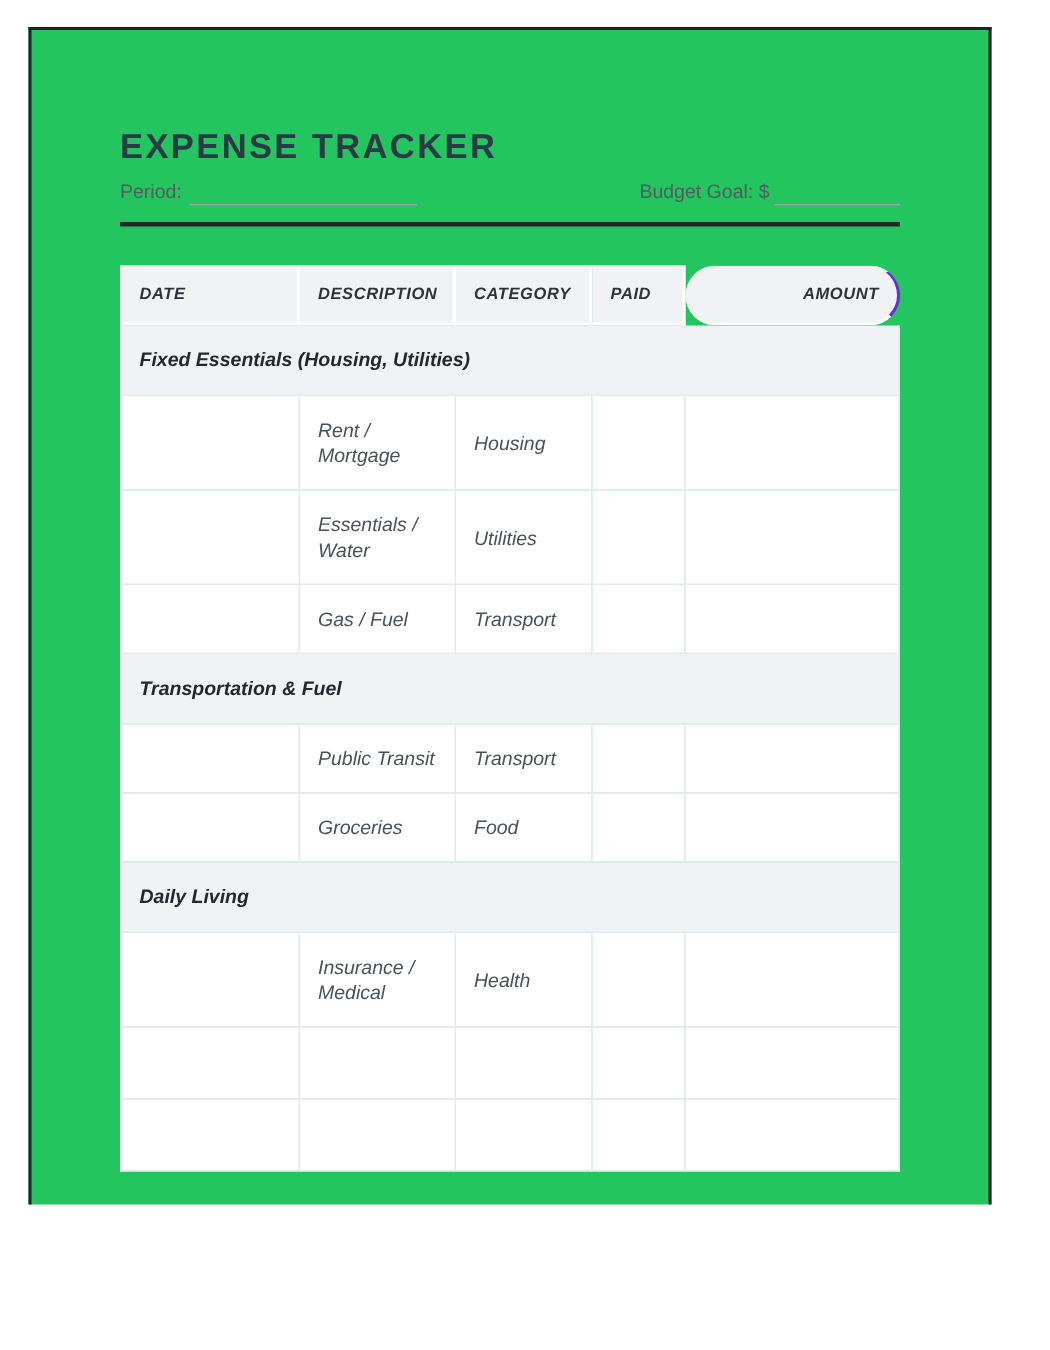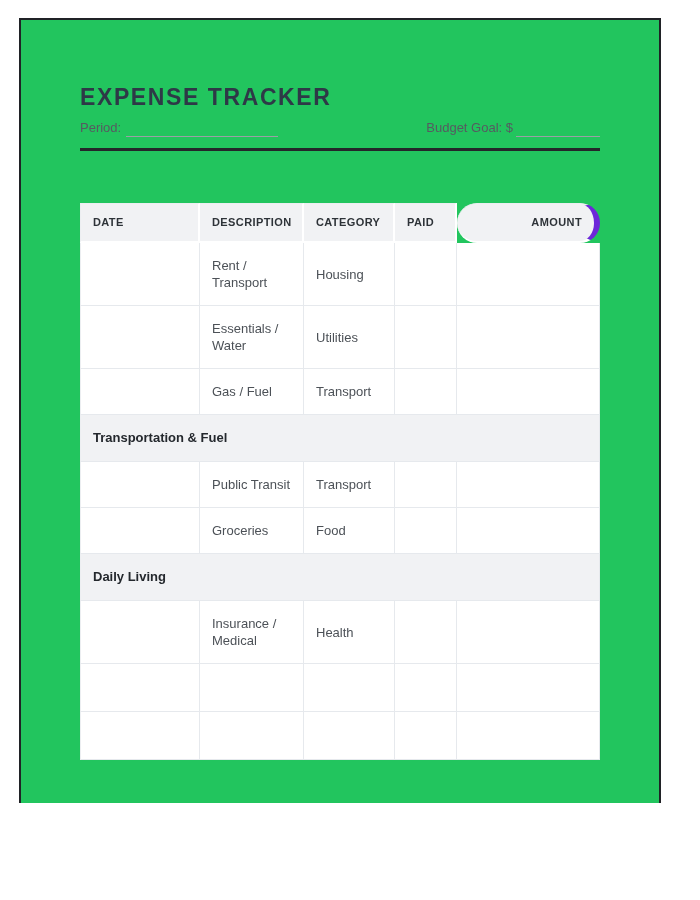--- a/index.html
+++ b/index.html
@@ -28,39 +28,39 @@
   .fill-line {
     display:inline-block; height:14px;
     border-bottom:1px solid #9aa0a6; vertical-align:bottom;
   }
   .period-line  { width:152px; margin-left:5px; }
   .budget-line  { width:84px;  margin-left:3px; }
 
   .rule { margin-top:11px; border-top:3px solid var(--rule-color, #24262a); }
 
   table {
-    width:100%; margin-top:52px;
+    width:100%; margin-top:26px;
     border-collapse:separate; border-spacing:0;
-    table-layout:fixed; font-size:13px;
+    table-layout:fixed; font-size:13px;font-style:italic;
   }
   col.c-date   { width:120px; }
   col.c-desc   { width:104px; }
   col.c-cat    { width:91px; }
   col.c-paid   { width:62px; }
 
   th {
     background:var(--head-bg, #f1f2f4);
     font-size:11px; font-weight:bold; letter-spacing:0.4px;
     color:#2e3338; text-align:left;
     padding:11px 12px; line-height:15px;
     border-right:2px solid #fff; border-bottom:2px solid #fff;
     border-top:1px solid #eceef1;
   }
   th:first-child { border-left:1px solid #eceef1; }
-  th:last-child  { border-right:6px solid #6d28d9;border-radius:20px; }
+  th:last-child  { border-right:2px solid #6d28d9;border-radius:20px; }
   th.amount, td.amount { text-align:right; }
 
   td {
     padding:14px 12px; line-height:17px; color:#4c5157;
     vertical-align:middle; background:#fff;
     border-right:1px solid var(--border-light, #e8eaee);
     border-bottom:1px solid var(--border-light, #e3e6ea);
     overflow-wrap:break-word;
   }
   td:first-child { border-left:1px solid #eceef1; }
@@ -104,22 +104,25 @@
         <tr>
           <th>DATE</th>
           <th>DESCRIPTION</th>
           <th>CATEGORY</th>
           <th>PAID</th>
           <th class="amount">AMOUNT</th>
         </tr>
       </thead>
       <tbody>
         <tr>
+          <td class="section" colspan="5">Fixed Essentials (Housing, Utilities)</td>
+        </tr>
+        <tr>
           <td></td>
-          <td>Rent / Transport</td>
+          <td>Rent / Mortgage</td>
           <td>Housing</td>
           <td></td>
           <td class="amount"></td>
         </tr>
         <tr>
           <td></td>
           <td>Essentials / Water</td>
           <td>Utilities</td>
           <td></td>
           <td class="amount"></td>

